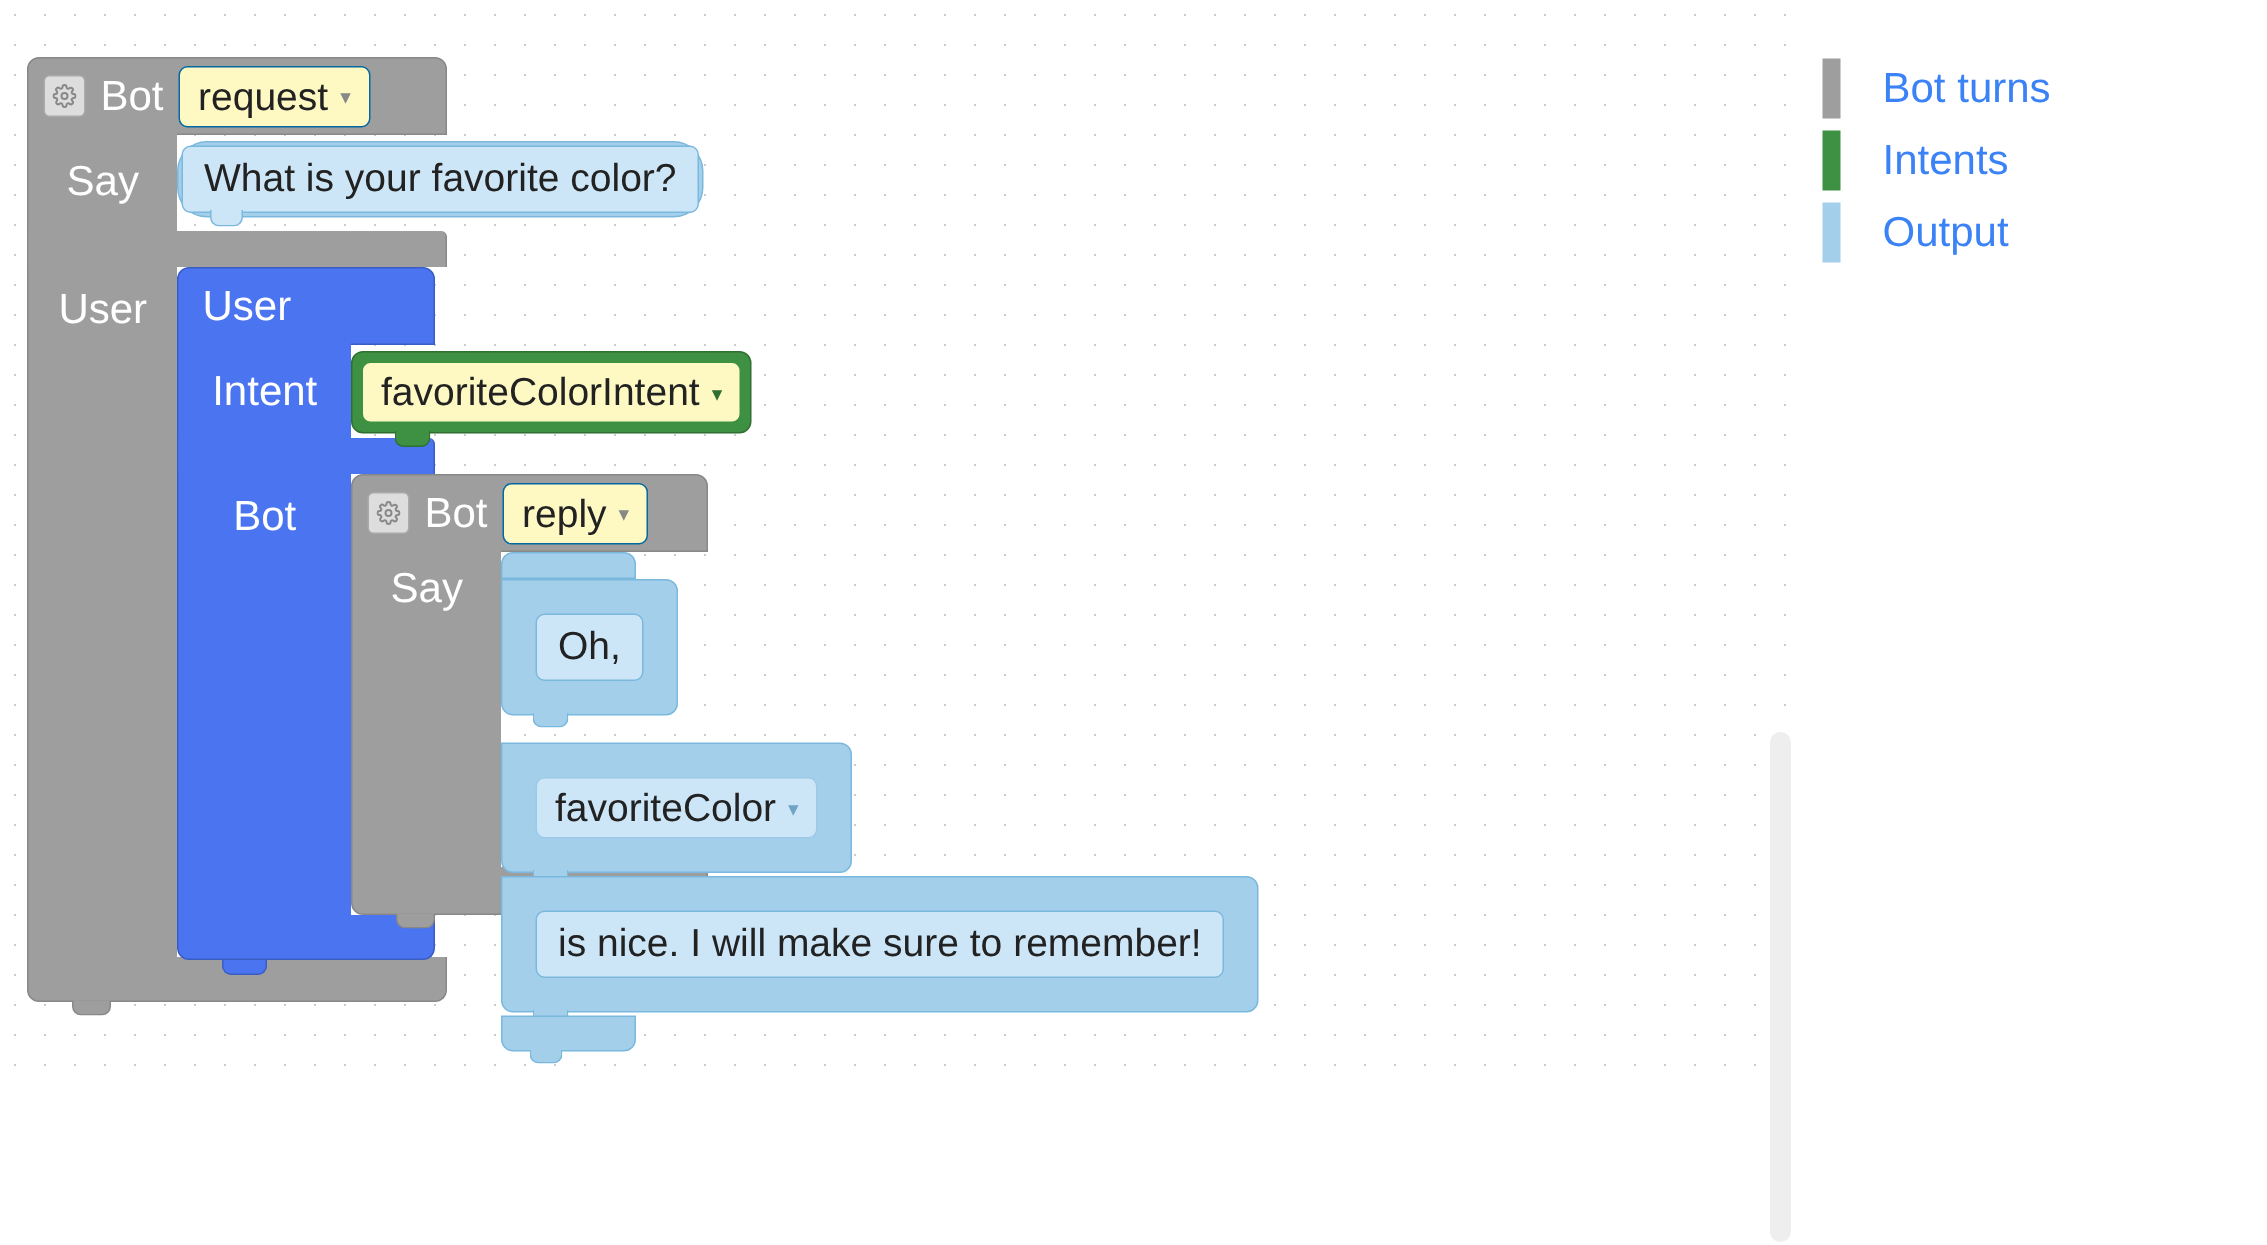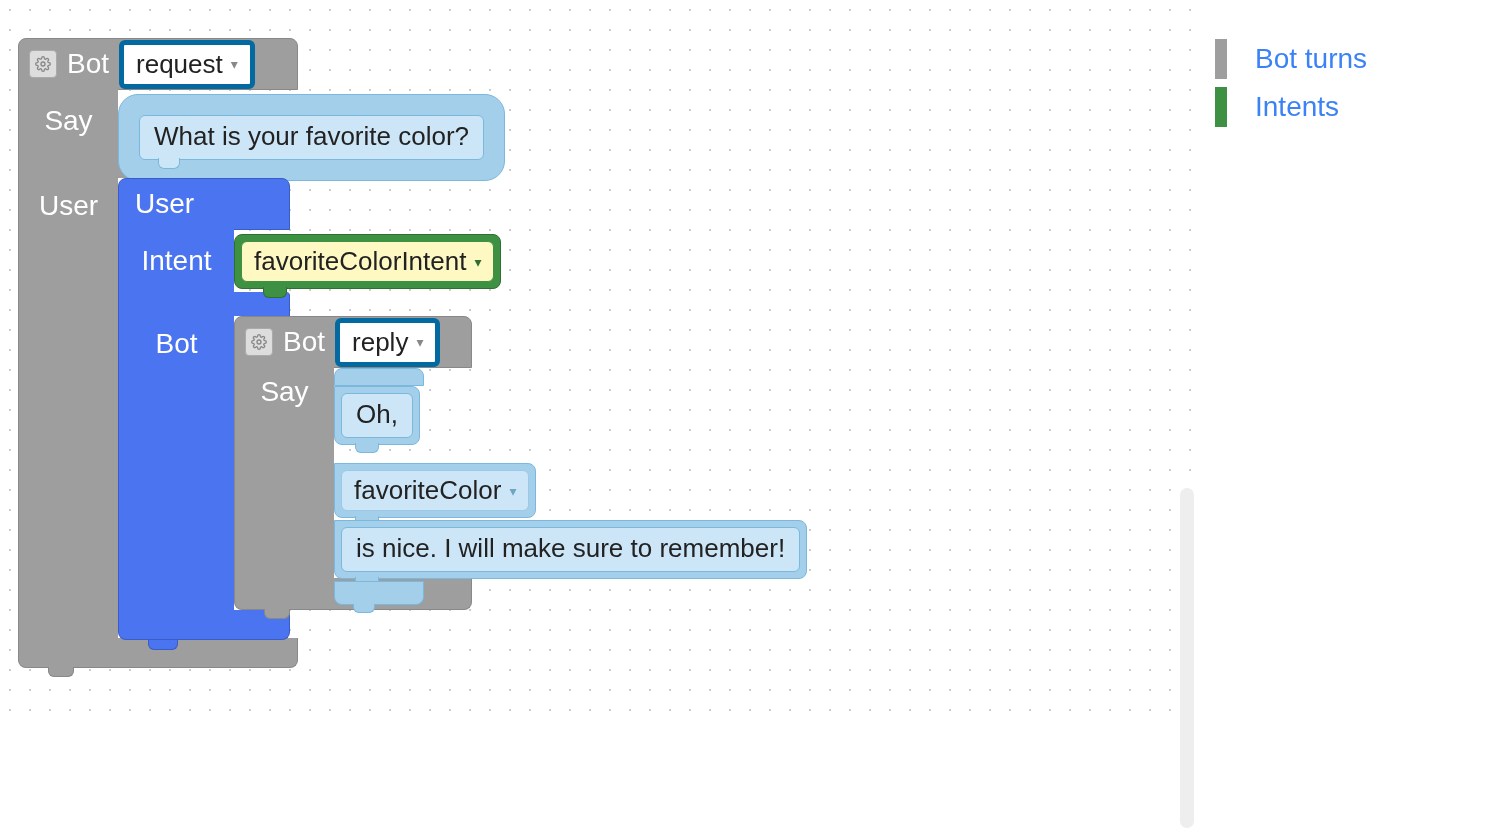--- a/index.html
+++ b/index.html
@@ -76,21 +76,21 @@
     padding: 4px 12px;
     font-size: 26px;
     cursor: pointer;
     white-space: nowrap;
   }
   .dropdown .tri {
     margin-left: 8px;
     font-size: 14px;
     color: #888;
   }
-  .dd-grey { background: #ffffff; border: 5px solid #0369a1; color: #222; }
+  .dd-grey { background: #fef9c3; border: 1px solid #0369a1; color: #222; }
   .dd-green { background: #fef9c3; border: 1px solid #3e9142; color: #222; font-weight: 400; }
   .dd-lightblue { background: #cde6f7; border: 1px solid #9cc9e8; color: #222; }
 
   .text-chip {
     display: inline-block;
     background: #cde6f7;
     border: 1.5px solid #7ab8de;
     border-radius: 6px;
     padding: 5px 14px 7px 14px;
     font-size: 26px;
@@ -108,21 +108,21 @@
     background: #cde6f7;
     border-left: 1.5px solid #7ab8de;
     border-right: 1.5px solid #7ab8de;
     border-bottom: 1.5px solid #7ab8de;
     border-radius: 0 0 6px 6px;
   }
   .output-holder {
     background: #a4cfeb;
     border: 1px solid #7ab8de;
     border-radius: 20px;
-    padding: 20px;
+    padding: 2px;
   }
 
   
   .piece { position: absolute; }
 
   
   .outer-grey-top { left: 18px; top: 38px; width: 280px; height: 52px; background: #9e9e9e; border-radius: 8px 8px 0 0; border: 1px solid #888; display: flex; align-items: center; gap: 10px; padding-left: 10px; }
   .outer-grey-say { left: 18px; top: 88px; width: 100px; height: 66px; background: #9e9e9e; border-left: 1px solid #888; display:flex; align-items:center; justify-content:center; }
   .outer-grey-sep1 { left: 18px; top: 154px; width: 280px; height: 24px; background: #9e9e9e; border-left: 1px solid #888; border-right: 1px solid #888; border-radius: 0 4px 0 0; }
   .outer-grey-user { left: 18px; top: 178px; width: 100px; height: 462px; background: #9e9e9e; border-left: 1px solid #888; display:flex; align-items:flex-start; justify-content:center; padding-top: 12px; }
@@ -147,21 +147,21 @@
     background:#3e9142; border:1px solid #2f7030; border-top:none; border-radius:0 0 6px 6px;
   }
 
   
   .inner-top { left: 234px; top: 316px; width: 238px; height: 52px; background: #9e9e9e; border:1px solid #888; border-radius: 8px 8px 0 0; display:flex; align-items:center; gap:10px; padding-left:10px; }
   .inner-say-col { left: 234px; top: 366px; width: 100px; height: 214px; background: #9e9e9e; border-left: 1px solid #888; display:flex; align-items:flex-start; justify-content:center; padding-top:10px;}
   .inner-bottom { left: 234px; top: 578px; width: 238px; height: 32px; background:#9e9e9e; border:1px solid #888; border-top:none; border-radius: 0 0 8px 8px;}
 
   
   .reply-stack { left: 334px; top: 368px; }
-  .stack-item { background:#a4cfeb; border:1px solid #7ab8de; border-radius:8px; padding:6px; margin-bottom:0; position:relative;}
+  .stack-item { background:#a4cfeb; border:1px solid #7ab8de; border-radius:8px; padding:22px; margin-bottom:0; position:relative;}
   .stack-item + .stack-item { margin-top: -2px;}
   .stack-item .text-chip::after{ display:none; }
   .stack-item.has-tab::after{
     content:''; position:absolute; left:20px; bottom:-9px; width:22px; height:9px;
     background:#a4cfeb; border:1px solid #7ab8de; border-top:none; border-radius:0 0 6px 6px;
   }
 
   
   .tab-down { position:absolute; width:26px; height:10px; background:#9e9e9e; border:1px solid #888; border-top:none; border-radius:0 0 6px 6px;}
 </style>
@@ -263,13 +263,17 @@
 
 <div class="legend">
   <div class="legend-item">
     <div class="legend-swatch" style="background: rgb(158, 158, 158);"></div>
     <span class="legend-label">Bot turns</span>
   </div>
   <div class="legend-item">
     <div class="legend-swatch" style="background: rgb(62, 145, 66);"></div>
     <span class="legend-label">Intents</span>
   </div>
+  <div class="legend-item">
+    <div class="legend-swatch" style="background: rgb(164, 207, 235);"></div>
+    <span class="legend-label">Output</span>
+  </div>
 </div>
 
 </body></html>

